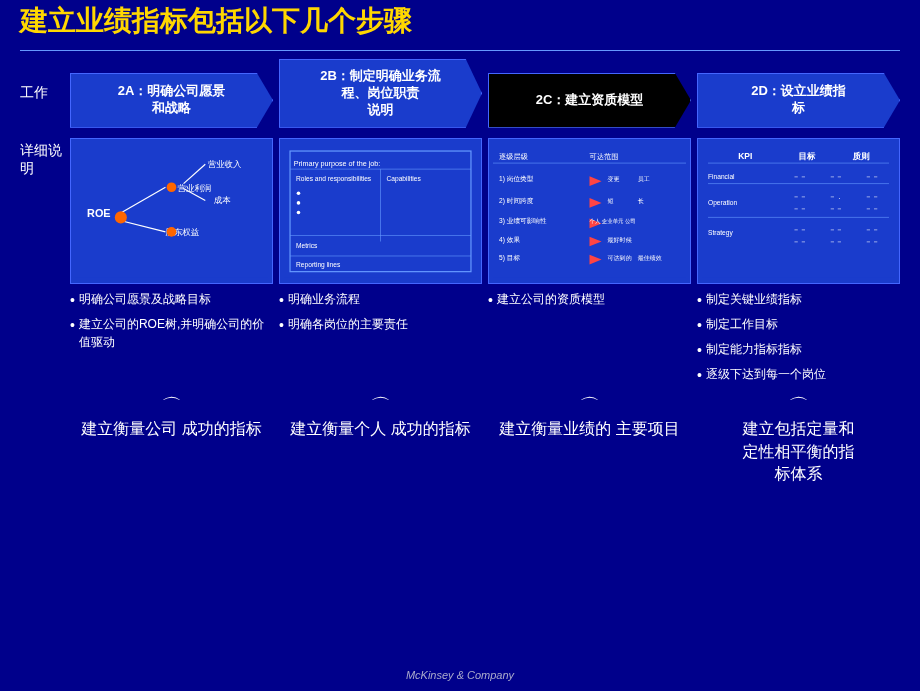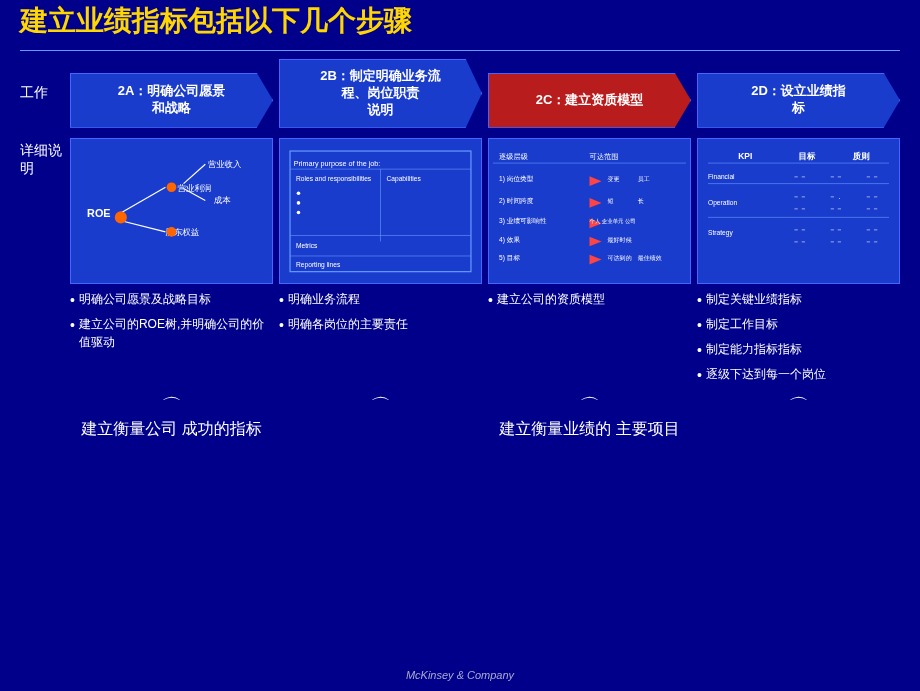--- a/index.html
+++ b/index.html
@@ -66,21 +66,21 @@
       clip-path: polygon(0 0, 92% 0, 100% 50%, 92% 100%, 0 100%);
       flex: 1;
       min-height: 55px;
       display: flex;
       align-items: center;
       justify-content: center;
       line-height: 1.3;
     }
 
     .step-2c {
-      background: #b91c1c;
+      background: #000000;
       border: 1px solid #4466ff;
       font-size: 13px;
       font-weight: bold;
       color: white;
       text-align: center;
       padding: 8px 10px;
       flex: 1;
       min-height: 55px;
       display: flex;
       align-items: center;
@@ -387,25 +387,28 @@
   </div>
 
   <div class="brace-row">
     <div class="brace-col">
       <span class="brace-symbol">⌒</span>
       <div class="brace-text">建立衡量公司
 成功的指标</div>
     </div>
     <div class="brace-col">
       <span class="brace-symbol">⌒</span>
+      <div class="brace-text">建立衡量个人
+成功的指标</div>
     </div>
     <div class="brace-col">
       <span class="brace-symbol">⌒</span>
       <div class="brace-text">建立衡量业绩的
 主要项目</div>
     </div>
     <div class="brace-col">
       <span class="brace-symbol">⌒</span>
+      <div class="brace-text">建立包括定量和<br>定性相平衡的指<br>标体系</div>
     </div>
   </div>
 </div>
 
 <div class="watermark">McKinsey &amp; Company</div>
 
 </body></html>

